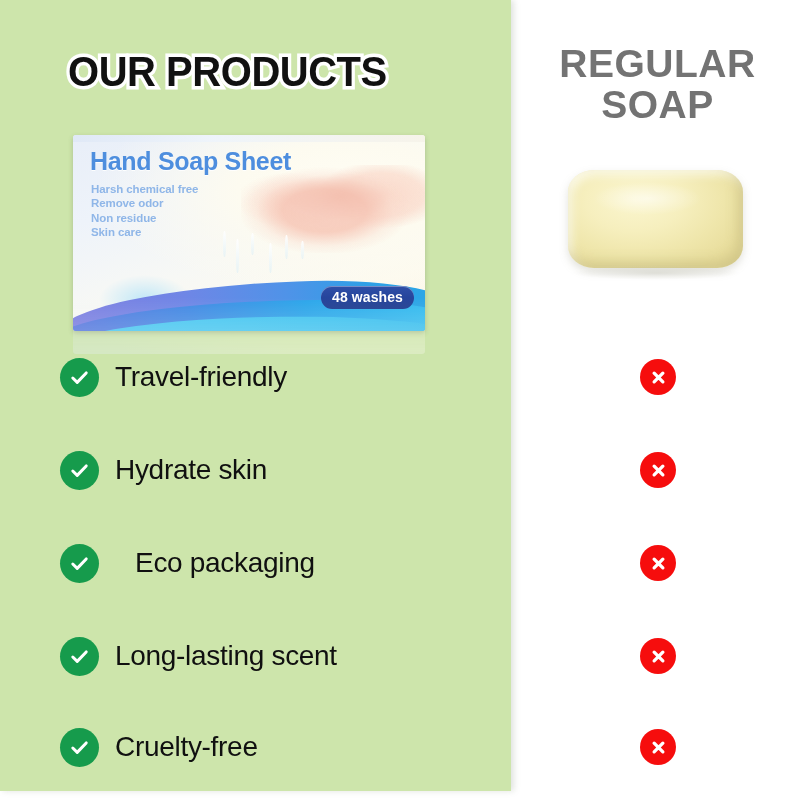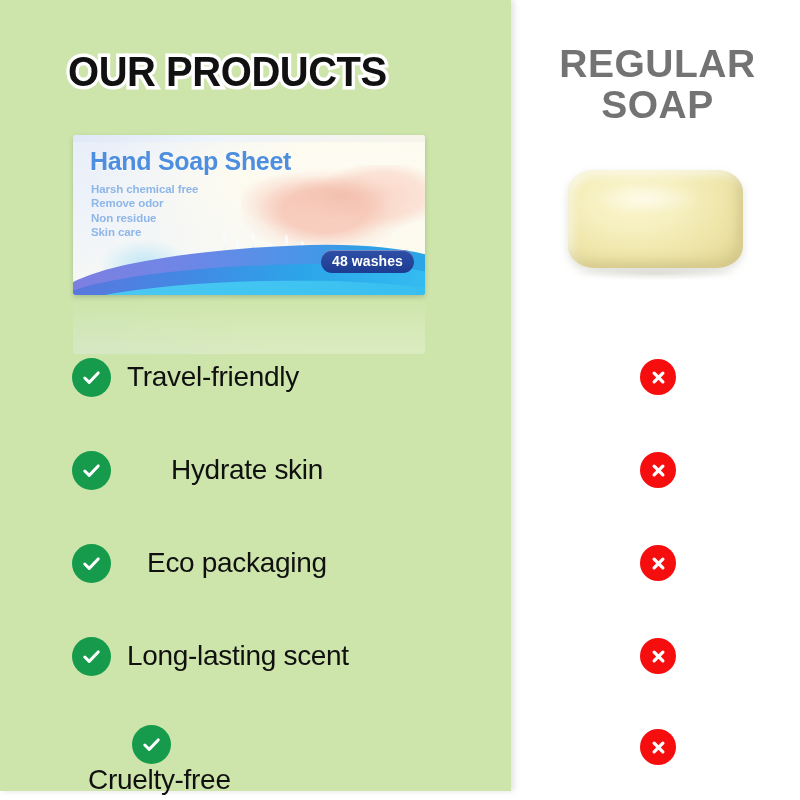--- a/index.html
+++ b/index.html
@@ -38,21 +38,21 @@
     text-align:center;
     font-size:39px;line-height:1.05;
     font-weight:bold;
     color:#737373;
     letter-spacing:0.5px;
   }
   .regular-soap .ln{display:block;}
 
   
   .product-wrap{
-    position:absolute;left:73px;top:135px;width:352px;height:160px;
+    position:absolute;left:73px;top:135px;width:352px;height:196px;
   }
   .product-box{
     position:absolute;inset:0;
     border-radius:3px;
     overflow:hidden;
     background:
       radial-gradient(120% 90% at 78% 28%, #fffdf4 0%, #fdfbf0 26%, rgba(253,251,240,0) 60%),
       linear-gradient(160deg,#e8eef8 0%,#eef3fa 28%,#f7f8f5 55%,#fdfaef 80%,#fbf6e6 100%);
     box-shadow:0 2px 5px rgba(90,100,80,.30);
   }
@@ -165,21 +165,21 @@
     background:radial-gradient(closest-side, rgba(255,255,255,.55), rgba(255,255,255,0));
   }
   .soap-shadow{
     position:absolute;left:572px;top:266px;width:168px;height:14px;
     border-radius:50%;
     background:radial-gradient(closest-side, rgba(170,170,150,.28), rgba(170,170,150,0));
   }
 
   
   .feature{
-    position:absolute;left:72px;
+    position:absolute;left:60px;
     display:flex;align-items:center;
     height:44px;
   }
   .check-circle{
     width:39px;height:39px;flex:0 0 39px;
     border-radius:50%;
     background:#169b4c;
     display:flex;align-items:center;justify-content:center;
   }
   .check-circle svg{display:block;}
@@ -263,21 +263,21 @@
 
   <div class="feature" style="top:355px;">
     <span class="check-circle">
       <svg width="23" height="23" viewBox="0 0 24 24">
           <path d="M5 12.5l4.6 4.6L19 7.2" fill="none" stroke="#ffffff" stroke-width="3.1" stroke-linecap="round" stroke-linejoin="round"></path>
         </svg>
     </span>
     <span class="feature-label">Travel-friendly</span>
   </div>
 
-  <div class="feature" style="top:448px;gap:44px;">
+  <div class="feature" style="top:448px;">
     <span class="check-circle">
       <svg width="23" height="23" viewBox="0 0 24 24">
           <path d="M5 12.5l4.6 4.6L19 7.2" fill="none" stroke="#ffffff" stroke-width="3.1" stroke-linecap="round" stroke-linejoin="round"></path>
         </svg>
     </span>
     <span class="feature-label">Hydrate skin</span>
   </div>
 
   <div class="feature" style="top:541px;gap:20px;">
     <span class="check-circle">
@@ -290,21 +290,21 @@
 
   <div class="feature" style="top:634px;">
     <span class="check-circle">
       <svg width="23" height="23" viewBox="0 0 24 24">
           <path d="M5 12.5l4.6 4.6L19 7.2" fill="none" stroke="#ffffff" stroke-width="3.1" stroke-linecap="round" stroke-linejoin="round"></path>
         </svg>
     </span>
     <span class="feature-label">Long-lasting scent</span>
   </div>
 
-  <div class="feature" style="top:725px;flex-direction:column;">
+  <div class="feature" style="top:725px;">
     <span class="check-circle">
       <svg width="23" height="23" viewBox="0 0 24 24">
           <path d="M5 12.5l4.6 4.6L19 7.2" fill="none" stroke="#ffffff" stroke-width="3.1" stroke-linecap="round" stroke-linejoin="round"></path>
         </svg>
     </span>
     <span class="feature-label">Cruelty-free</span>
   </div>
 
   <div class="xmark" style="top:359px;">
     <svg width="19" height="19" viewBox="0 0 24 24">

